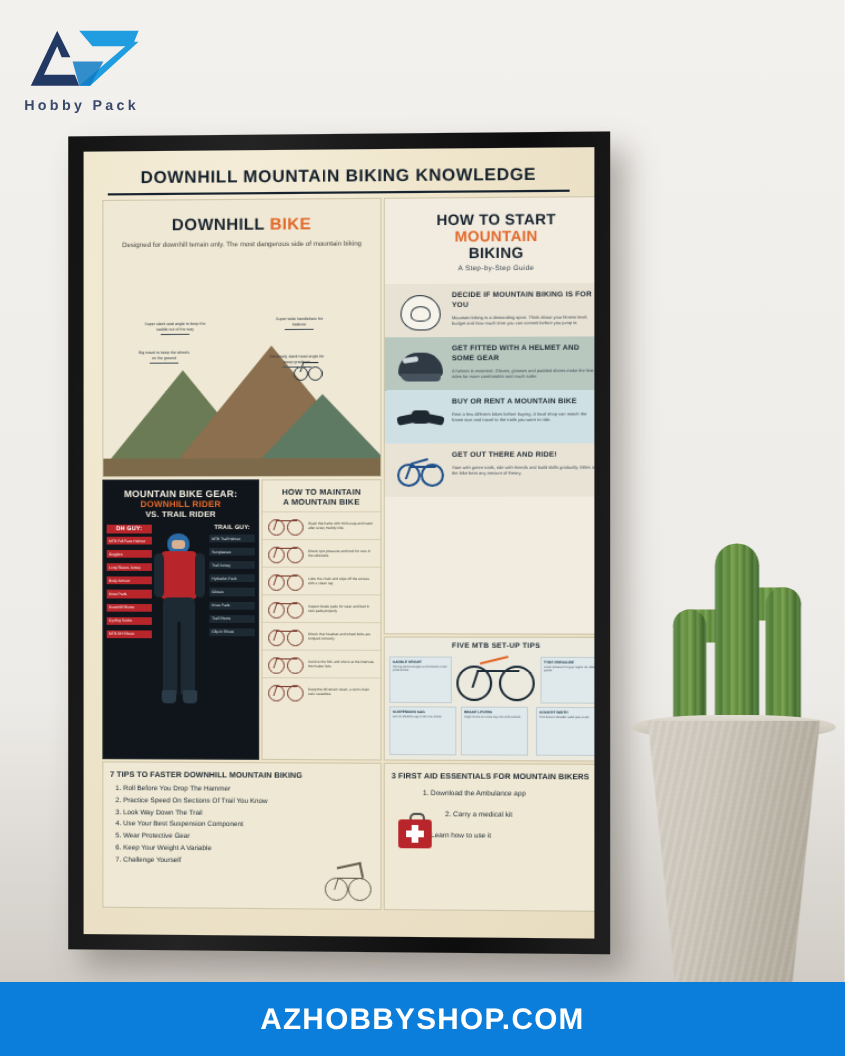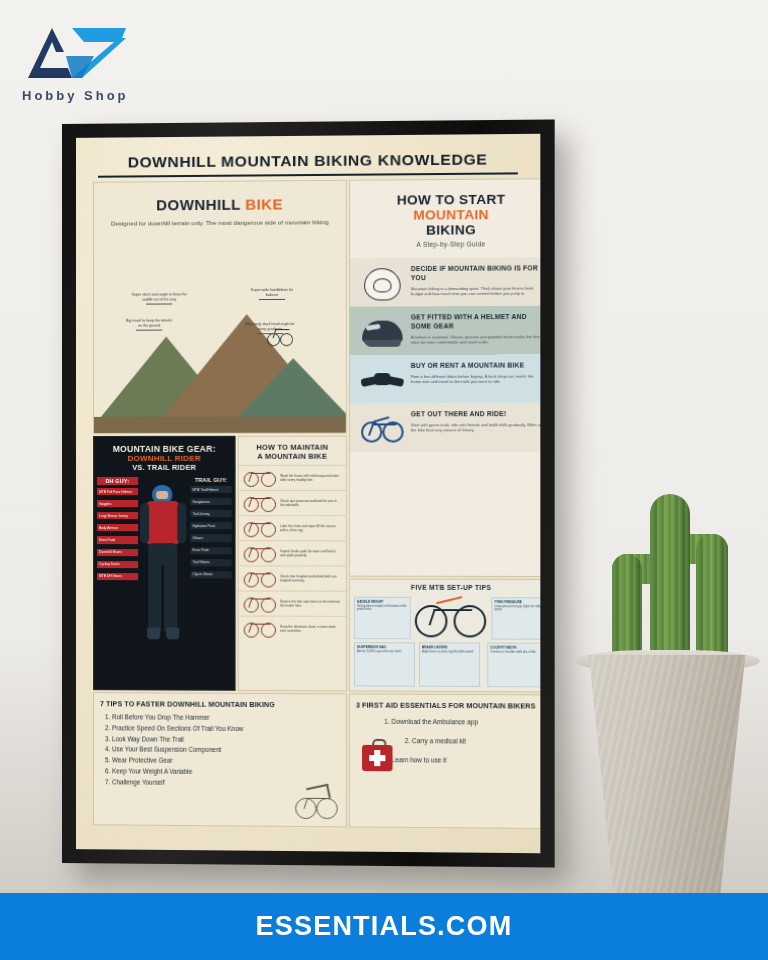--- a/index.html
+++ b/index.html
@@ -200,21 +200,21 @@
 <div class="wall-shadow"></div>
 
 <div class="logo-wrap">
   <div class="logo-mark">
     <svg width="120" height="62" viewBox="0 0 120 62">
       <path d="M6 56 L30 6 L42 30 L34 30 L30 20 L18 46 L46 46 L50 56 Z" fill="#223a63"></path>
       <path d="M50 6 L104 6 L100 16 L72 16 L104 16 L60 56 L50 56 L92 20 L62 20 Z" fill="#1f9de0"></path>
       <path d="M44 34 L72 34 L60 56 L50 56 Z" fill="#0f7bc4" opacity="0.85"></path>
     </svg>
   </div>
-  <div class="logo-text">Hobby Shop</div>
+  <div class="logo-text">Hobby Pack</div>
 </div>
 
 <div class="frame">
   <div class="frame-inner">
     <div class="paper"></div>
 
     <div class="poster-title">DOWNHILL MOUNTAIN BIKING KNOWLEDGE</div>
     <div class="title-rule"></div>
 
     <div class="sheet">
@@ -498,14 +498,14 @@
   <div class="cac c-main">
       <div class="cac-rib"></div>
     </div>
 </div>
 <div class="pot-rim"></div>
 <div class="pot">
     <div class="pot-tex"></div>
   </div>
 
 <div class="footer-bar">
-  <span>ESSENTIALS.COM</span>
+  <span>AZHOBBYSHOP.COM</span>
 </div>
 
 </body></html>

